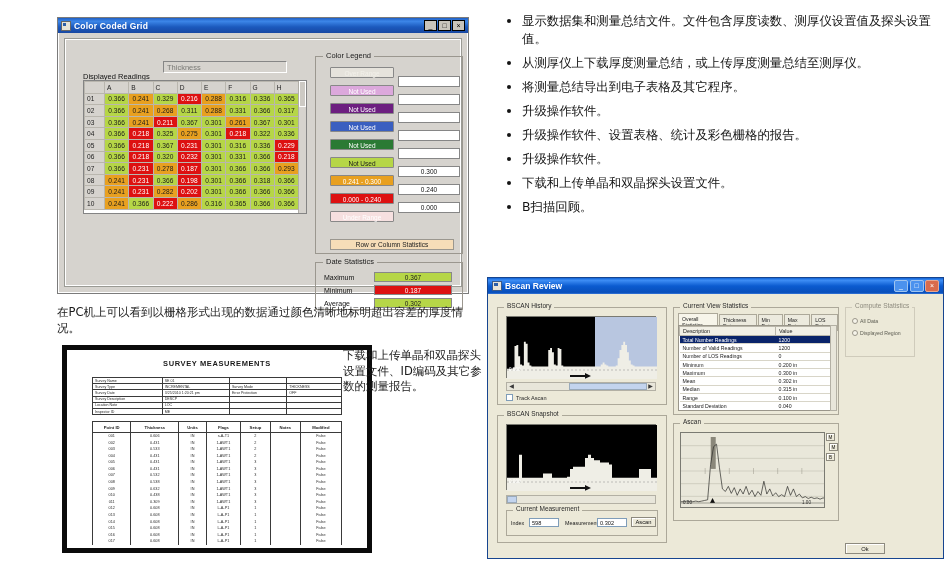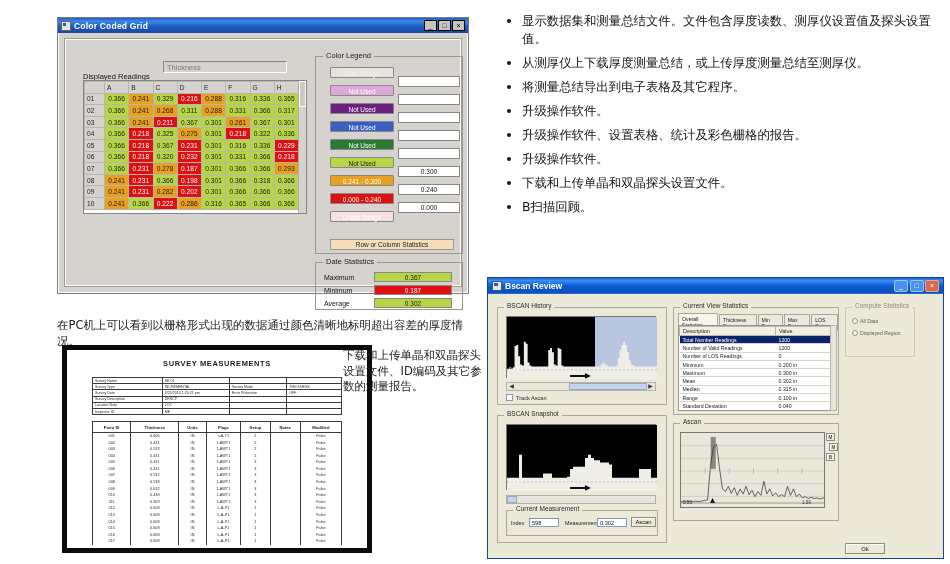--- a/index.html
+++ b/index.html
@@ -102,21 +102,21 @@
   }
 
   
   #stats-grp { left:249px; top:222px; width:148px; height:48px;}
   .st-row { position:absolute; left:8px; display:flex; align-items:center; width:134px;}
   .st-label{ font-size:7px; color:#111; width:50px;}
   .st-val { width:78px; height:10px; font-size:6.5px; line-height:9px; text-align:center; border:1px solid #888;}
 
   
   #caption1 {
-    position:absolute; left:57px; top:317px; width:420px;
+    position:absolute; left:57px; top:304px; width:420px;
     font-size:11.5px; color:#1a1a1a; line-height:16px;
     font-family:"DejaVu Sans", sans-serif;
   }
 
   
   #survey-doc {
     position:absolute; left:62px; top:345px; width:310px; height:208px;
     background:#fff; border:5px solid #0b0b0b;
   }
   #survey-title { text-align:center; font-size:7.5px; font-weight:bold; letter-spacing:.6px; margin-top:9px; color:#1b1b1b;

